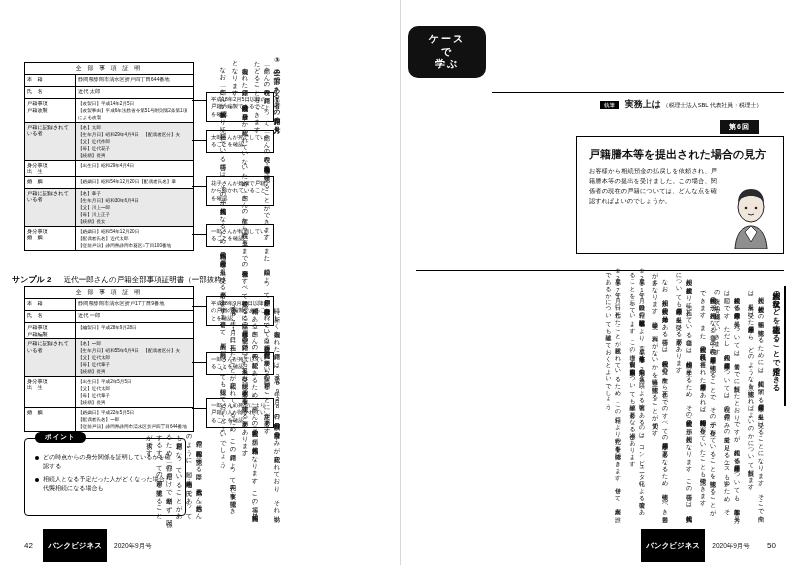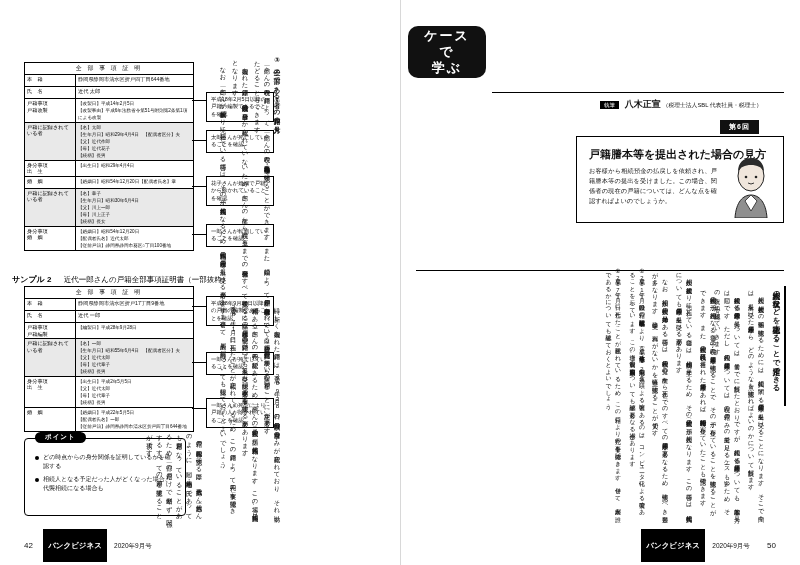--- a/index.html
+++ b/index.html
@@ -31,21 +31,21 @@
 
   .folio{position:absolute;bottom:14px;font-size:8px;}
   .folio .mag{font-weight:bold;background:#000;color:#fff;padding:12px 5px;font-size:7.5px;text-align:right;}
   .folio .date{font-size:6.5px;margin-left:5px;}
 
   
   .vcol{position:absolute;writing-mode:vertical-rl;text-orientation:upright;font-size:6.2px;line-height:1.6;letter-spacing:.04em;text-align:justify;}
 
   
   .case-badge{position:absolute;left:8px;top:26px;width:78px;height:52px;border-radius:10px;background:#111;color:#fff;display:flex;flex-direction:column;align-items:center;justify-content:center;font-weight:bold;letter-spacing:2px;}
-  .case-badge span{display:block;font-size:13px;line-height:1.25;}
+  .case-badge span{display:block;font-size:10px;line-height:1.25;}
   .headline{position:absolute;left:92px;top:20px;width:300px;font-size:26px;font-weight:bold;line-height:1.22;letter-spacing:0.01em;}
   .rule{position:absolute;border-top:1px solid #000;}
   .author{position:absolute;font-size:6.5px;}
   .author .tag{background:#000;color:#fff;padding:1px 4px;margin-right:4px;font-size:5.5px;}
   .author .nm{font-size:9px;font-weight:bold;}
   .author .aff{font-size:5.8px;}
 
   .kai-tab{position:absolute;background:#111;color:#fff;font-size:7px;font-weight:bold;padding:2px 9px;letter-spacing:1px;}
   .lead-box{position:absolute;border:1px solid #000;background:#fff;}
   .lead-title{font-size:11px;font-weight:bold;line-height:1.3;margin:0 0 5px 0;}
@@ -177,27 +177,27 @@
       <span>ケース</span>
       <span>で</span>
       <span>学ぶ</span>
     </div>
 
 
     <div class="rule" style="left:92px;top:92px;width:292px;"></div>
 
     <div class="author" style="left:200px;top:98px;">
       <span class="tag">執筆</span>
-      <span class="nm">八木正宣</span>
+      <span class="nm">実務上は</span>
       <span class="aff">（税理士法人SBL 代表社員・税理士）</span>
     </div>
 
     <div class="kai-tab" style="left:320px;top:120px;">第6回</div>
 
-    <div class="lead-box" style="left:176px;top:136px;width:208px;height:87px;padding:10px 10px 8px 12px;box-sizing:border-box;">
+    <div class="lead-box" style="left:176px;top:136px;width:208px;height:118px;padding:10px 10px 8px 12px;box-sizing:border-box;">
       <div class="lead-title">戸籍謄本等を提出された場合の見方</div>
       <div class="lead-body" style="width:128px;">お客様から相続預金の払戻しを依頼され、戸籍謄本等の提出を受けました。この場合、関係者の現在の戸籍については、どんな点を確認すればよいのでしょうか。</div>
       <svg class="avatar" viewBox="0 0 52 62">
         <ellipse cx="26" cy="20" rx="13" ry="15" fill="#f0e6dc" stroke="#222" stroke-width="1"></ellipse>
         <path d="M13 16c0-10 6-14 13-14s13 4 13 14c-2-5-7-7-13-7s-11 2-13 7z" fill="#2b2b2b"></path>
         <path d="M10 62c1-16 8-23 16-23s15 7 16 23z" fill="#8f8f8f" stroke="#222" stroke-width="1"></path>
         <path d="M26 39l-6 6 6 10 6-10z" fill="#ffffff" stroke="#222" stroke-width="0.8"></path>
         <circle cx="21" cy="21" r="1.3" fill="#222"></circle>
         <circle cx="31" cy="21" r="1.3" fill="#222"></circle>
         <path d="M23 27q3 2 6 0" stroke="#222" stroke-width="0.9" fill="none"></path>

